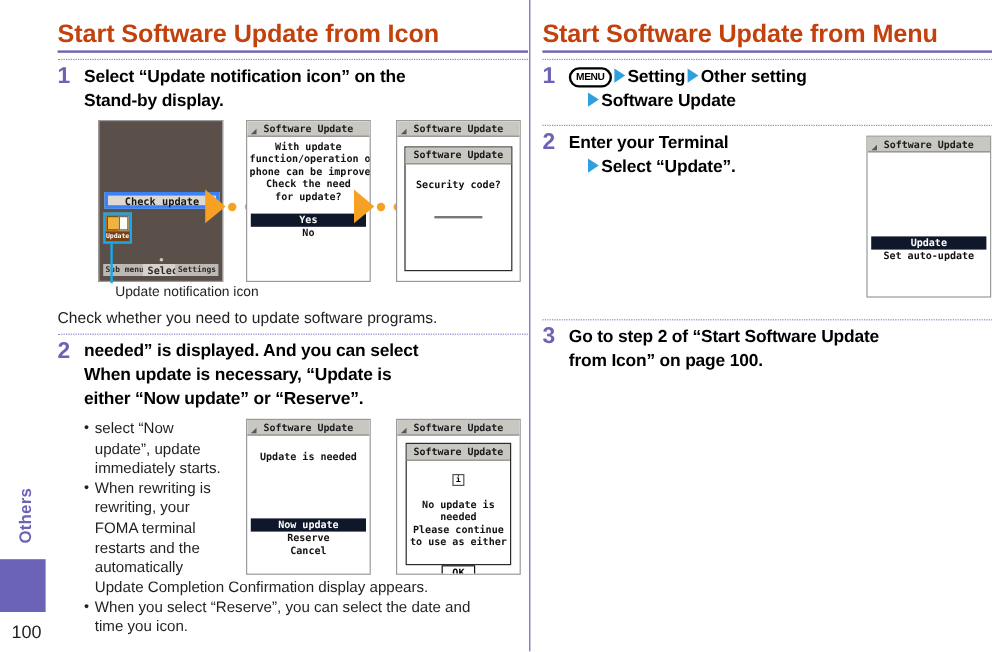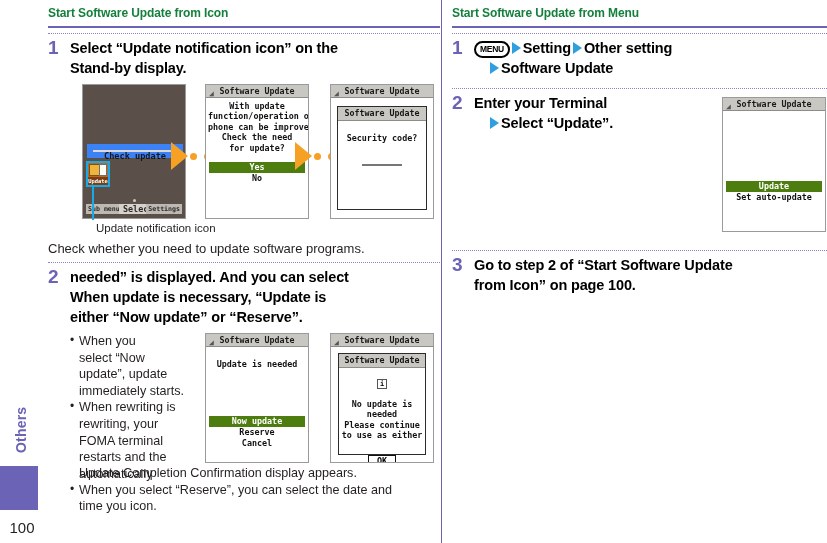--- a/index.html
+++ b/index.html
@@ -51,25 +51,25 @@
   .col-right { left: 452px; width: 375px; }
 
   .divider-v {
     position: absolute;
     left: 441px; top: 0px;
     width: 1px; height: 543px;
     background: #6b63b5;
   }
 
   .section-title {
-    color: #15803d;
-    font-weight: bold;
-    font-size: 12px;
+    color: #c2410c;
+    font-weight: bold;
+    font-size: 21px;
     letter-spacing: -0.1px;
-    padding-top: 3px;
+    padding-top: 19px;
     line-height: 20px;
   }
   .title-rule {
     height: 2px;
     background: #6b63b5;
     margin-top: 3px;
   }
   .dotted-rule {
     height: 0px;
     border-top: 1.5px dotted #8a84c4;
@@ -166,21 +166,21 @@
   .scr-body { padding: 3px 2px; }
   .scr-line {
     font-size: 8.4px;
     line-height: 10.4px;
     text-align: center;
     color: #111;
     font-weight: bold;
     white-space: pre;
   }
   .scr-sel {
-    background: #4d7c0f;
+    background: #0f172a;
     color: #ffffff;
     font-size: 8.4px;
     line-height: 11px;
     text-align: center;
     font-weight: bold;
     margin: 0 1px;
   }
   .scr-opt {
     font-size: 8.4px;
     line-height: 11px;
@@ -195,21 +195,21 @@
     width: 104px; height: 135px;
     background: #5a4f49;
     border: 1px solid #9a9a9a;
     font-family: "DejaVu Sans Mono", monospace;
   }
   .sb-check {
     position: absolute;
     left: 4px; top: 59px;
     width: 96px; height: 14px;
     background: #ddd9d2;
-    border: 6px solid #3b82f6;
+    border: 3px solid #3b82f6;
     font-size: 8.6px;
     line-height: 13px;
     text-align: center;
     font-weight: bold;
     color: #161616;
   }
   .sb-iconbox {
     position: absolute;
     left: 3px; top: 76px;
     width: 24px; height: 26px;
@@ -418,21 +418,20 @@
       <div class="step-num">2</div>
       <div class="step-text">needed” is displayed. And you can select</div>
       <div class="step-text">When update is necessary, “Update is</div>
       <div class="step-text">either “Now update” or “Reserve”.</div>
     </div>
 
     <div style="position:relative; margin-top:6px; height:170px;">
 
       <div class="note" style="position:absolute; left:22px; top:0px; width:132px;">
         <div class="bul">
-          <div>When you</div>
           <div>select “Now</div>
           <div>update”, update</div>
           <div>immediately starts.</div>
         </div>
         <div class="bul">
           <div>When rewriting is</div>
           <div>rewriting, your</div>
           <div>FOMA terminal</div>
           <div>restarts and the</div>
           <div>automatically</div>

